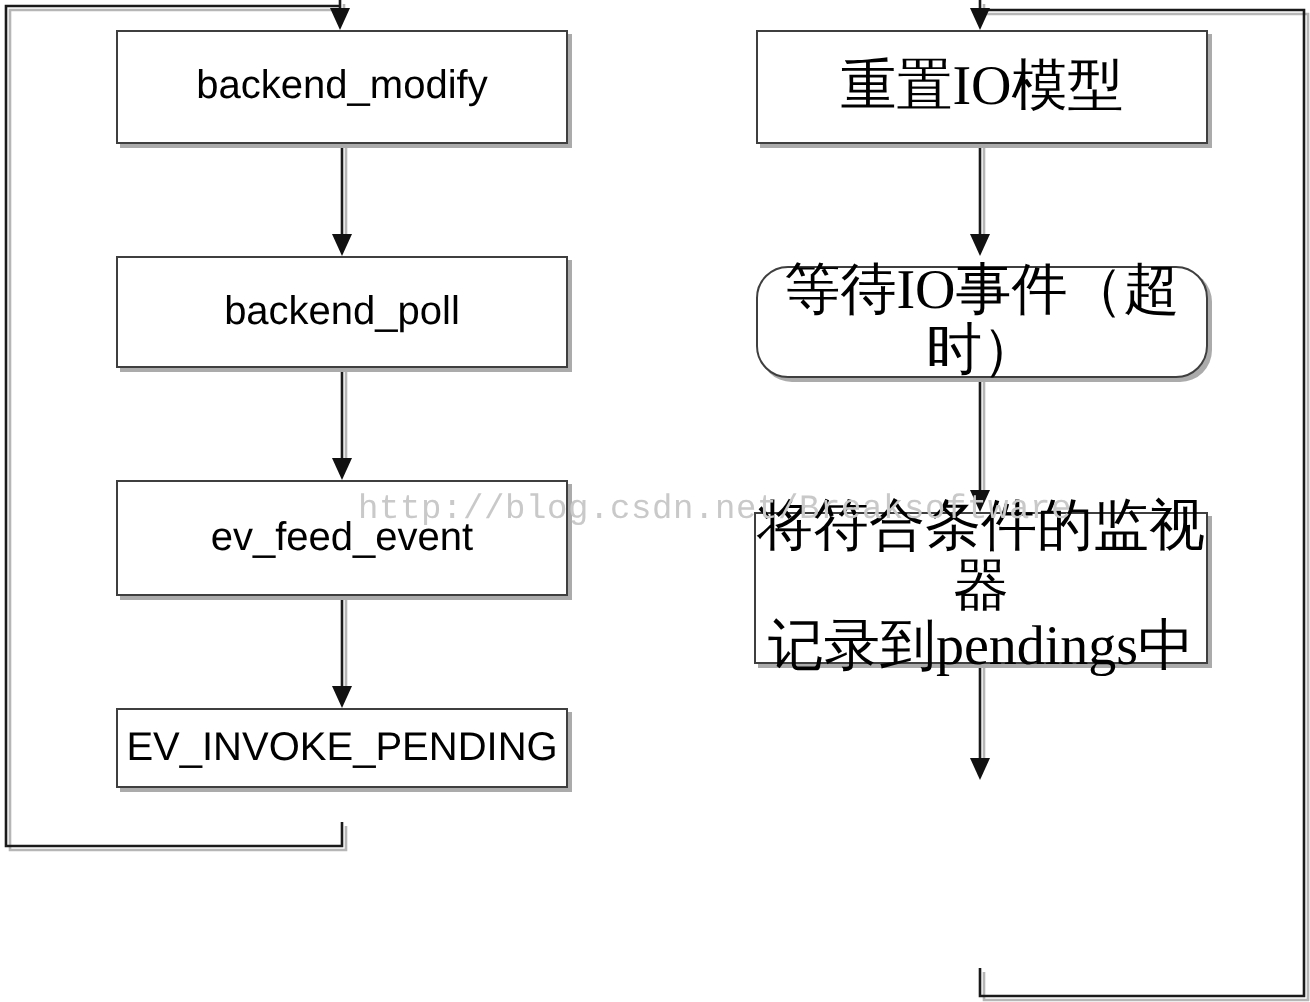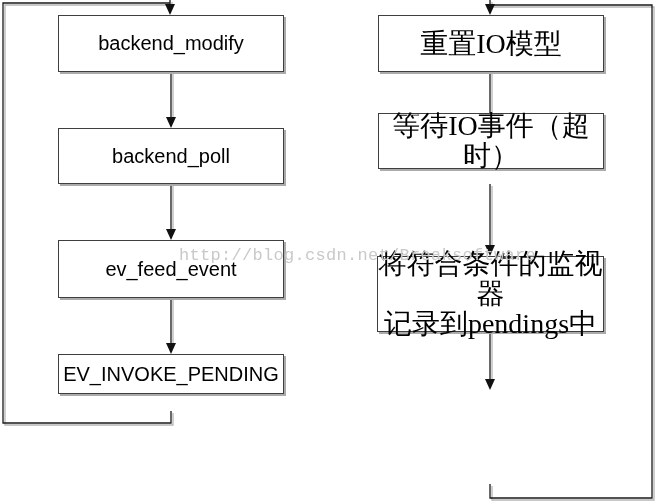--- a/index.html
+++ b/index.html
@@ -47,21 +47,21 @@
     font-size: 28px;
     line-height: 30px;
   }
   
   .n-l1 { left: 58px;  top: 15px;  width: 226px; height: 57px; }
   .n-l2 { left: 58px;  top: 128px; width: 226px; height: 56px; }
   .n-l3 { left: 58px;  top: 240px; width: 226px; height: 58px; }
   .n-l4 { left: 58px;  top: 354px; width: 226px; height: 40px; }
   
   .n-r1 { left: 378px; top: 15px;  width: 226px; height: 57px; }
-  .n-r2 { left: 378px; top: 113px; width: 226px; height: 56px; }
+  .n-r2 { left: 378px; top: 133px; width: 226px; height: 56px; border-radius: 16px; }
   .n-r3 { left: 377px; top: 256px; width: 227px; height: 76px; justify-content: center; }
   .n-r4 { left: 375px; top: 390px; width: 229px; height: 94px; }
 
   .watermark {
     position: absolute;
     left: 167px;
     top: 246px;
     z-index: 2;
     font-family: "Liberation Mono", "DejaVu Sans Mono", monospace;
     font-size: 17px;

